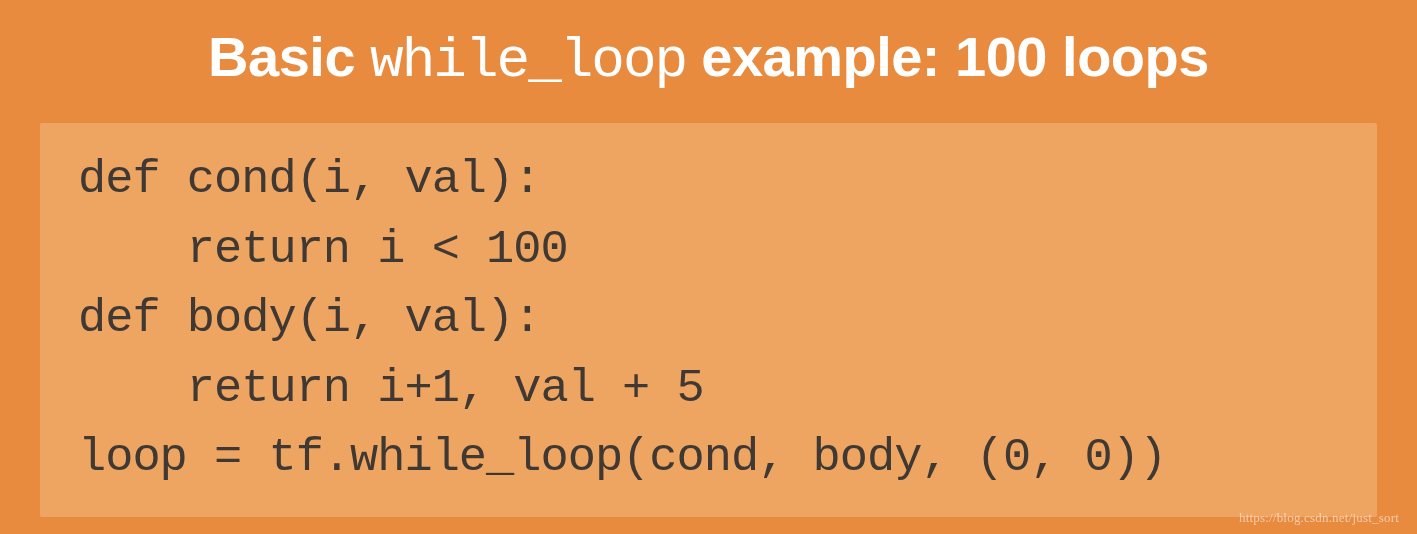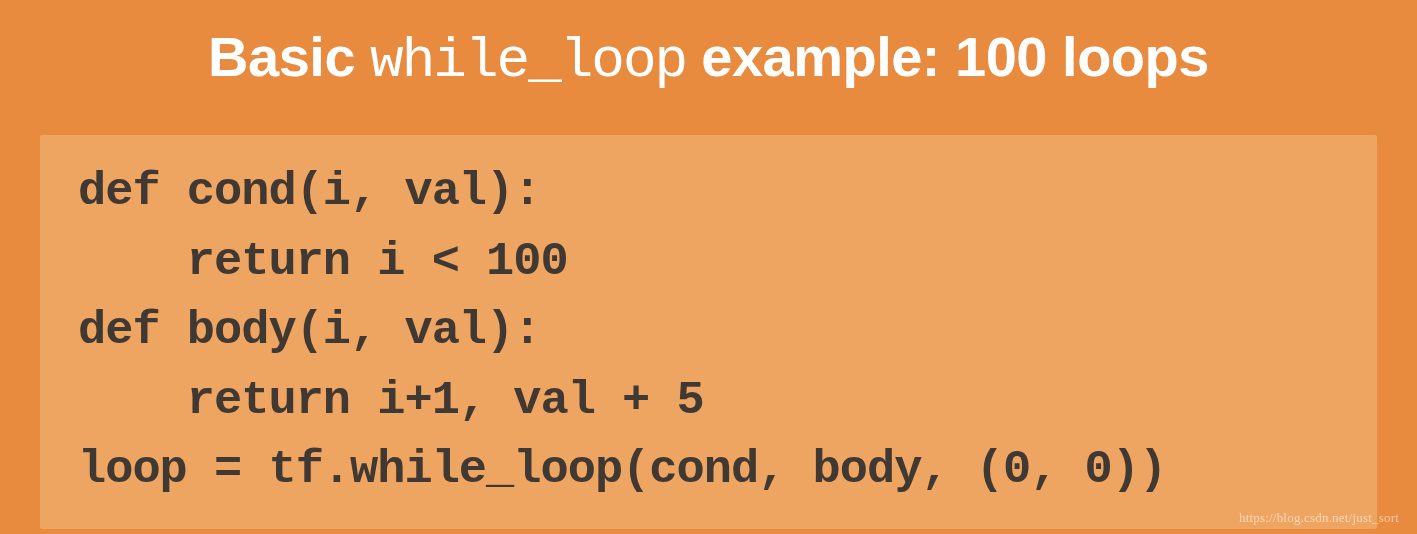--- a/index.html
+++ b/index.html
@@ -9,41 +9,39 @@
     font-family: -apple-system, BlinkMacSystemFont, "Segoe UI", Helvetica, Arial, sans-serif;
     position: relative;
     overflow: hidden;
   }
   .slide {
     width: 100%;
     height: 100%;
     padding: 24px 40px 32px 40px;
     display: flex;
     flex-direction: column;
-    gap: 12px;
   }
   h1.title {
     color: #ffffff;
     font-size: 56px;
     font-weight: 700;
     text-align: center;
     letter-spacing: -0.5px;
     margin-bottom: 30px;
   }
   h1.title .mono {
     font-family: "Menlo", "Consolas", "Courier New", monospace;
     font-weight: 500;
     letter-spacing: -2px;
   }
   .code-block {
     background: #efa562;
     padding: 22px 38px 24px 38px;
     border-radius: 2px;
     flex: 0 0 auto;
-    font-weight: bold;
   }
   .code-block pre {
     font-family: "Menlo", "Consolas", "Courier New", monospace;
     font-size: 47px;
     line-height: 1.48;
     color: #403933;
     white-space: pre;
     letter-spacing: -1px;
   }
   .watermark {

